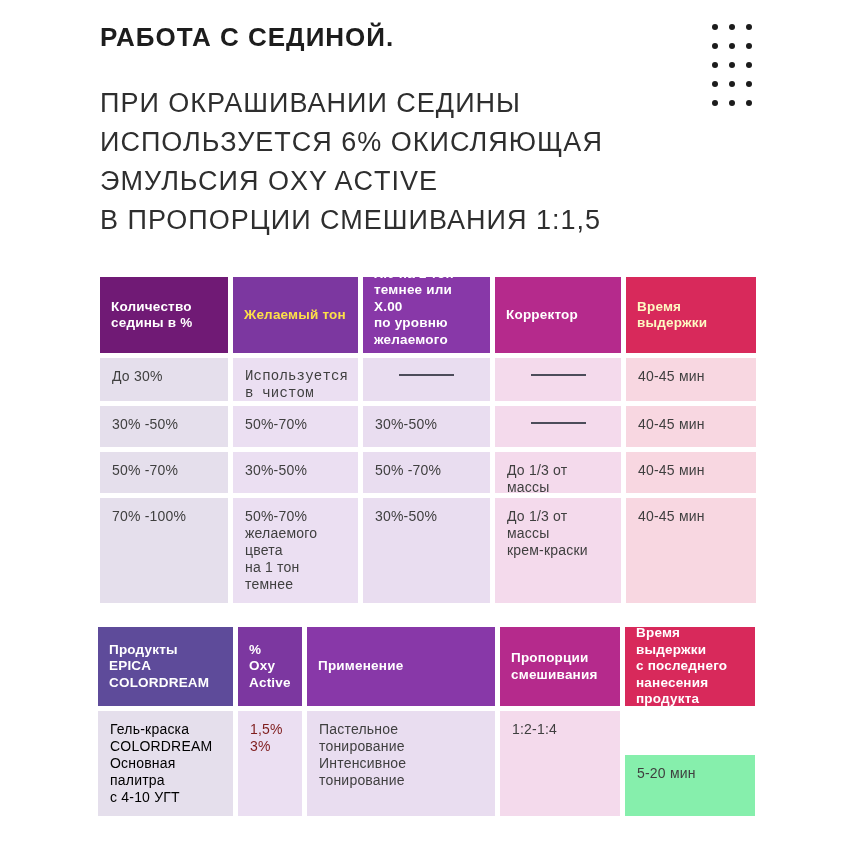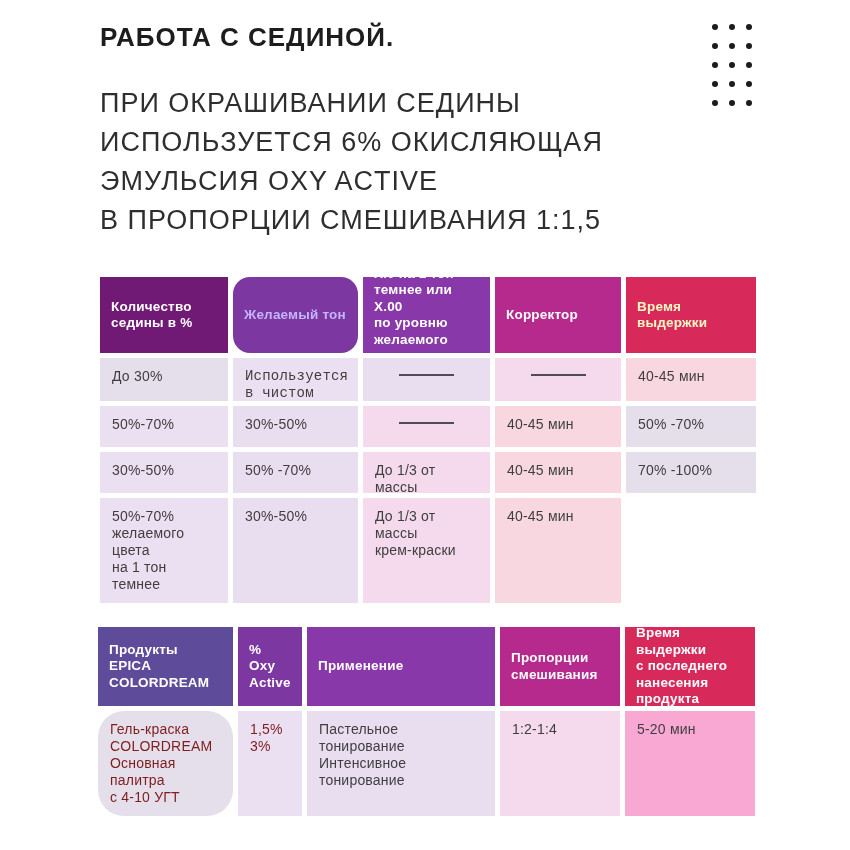--- a/index.html
+++ b/index.html
@@ -54,34 +54,35 @@
       <span class="dot" style="background: rgb(28, 28, 28);"></span>
       <span class="dot" style="background: rgb(28, 28, 28);"></span>
       <span class="dot" style="background: rgb(28, 28, 28);"></span>
       <span class="dot" style="background: rgb(28, 28, 28);"></span>
       <span class="dot" style="background: rgb(28, 28, 28);"></span>
     </div>
 
   <div class="table t1" id="table1">
       <div class="cell head" style="background: #701a75; color: rgb(255, 255, 255);">Количество
 седины в %</div>
-      <div class="cell head" style="background: rgb(124, 55, 160); color: #c4b5fd; border-radius: 17px;">Желаемый тон</div>
+      <div class="cell head" style="background: rgb(124, 55, 160); color: #fde047;">Желаемый тон</div>
       <div class="cell head" style="background: rgb(136, 56, 168); color: rgb(255, 255, 255);">Х.0 на 1 тон
 темнее или Х.00
 по уровню
 желаемого тона</div>
       <div class="cell head" style="background: rgb(181, 42, 140); color: rgb(255, 255, 255);">Корректор</div>
       <div class="cell head" style="background: rgb(216, 41, 91); color: #fef9c3;">Время
 выдержки</div>
       <div class="cell body" style="background: rgb(229, 223, 236); color: rgb(63, 63, 63);">До 30%</div>
       <div class="cell body" style="background: rgb(235, 223, 242); color: rgb(63, 63, 63); font-family: Liberation Mono, monospace;">Используется
 в чистом виде</div>
       <div class="cell body" style="background: rgb(233, 221, 240); color: rgb(63, 63, 63);"><div class="dash"></div></div>
       <div class="cell body" style="background: rgb(244, 218, 236); color: rgb(63, 63, 63);"><div class="dash"></div></div>
       <div class="cell body" style="background: rgb(248, 215, 225); color: rgb(63, 63, 63);">40-45 мин</div>
+      <div class="cell body" style="background: rgb(229, 223, 236); color: rgb(63, 63, 63);">30% -50%</div>
       <div class="cell body" style="background: rgb(235, 223, 242); color: rgb(63, 63, 63);">50%-70%</div>
       <div class="cell body" style="background: rgb(233, 221, 240); color: rgb(63, 63, 63);">30%-50%</div>
       <div class="cell body" style="background: rgb(244, 218, 236); color: rgb(63, 63, 63);"><div class="dash"></div></div>
       <div class="cell body" style="background: rgb(248, 215, 225); color: rgb(63, 63, 63);">40-45 мин</div>
       <div class="cell body" style="background: rgb(229, 223, 236); color: rgb(63, 63, 63);">50% -70%</div>
       <div class="cell body" style="background: rgb(235, 223, 242); color: rgb(63, 63, 63);">30%-50%</div>
       <div class="cell body" style="background: rgb(233, 221, 240); color: rgb(63, 63, 63);">50% -70%</div>
       <div class="cell body" style="background: rgb(244, 218, 236); color: rgb(63, 63, 63);">До 1/3 от массы
 крем-краски</div>
       <div class="cell body" style="background: rgb(248, 215, 225); color: rgb(63, 63, 63);">40-45 мин</div>
@@ -102,26 +103,26 @@
       <div class="cell head" style="background: rgb(124, 55, 160); color: rgb(255, 255, 255);">%
 Oxy
 Active</div>
       <div class="cell head" style="background: rgb(136, 56, 168); color: rgb(255, 255, 255);">Применение</div>
       <div class="cell head" style="background: rgb(181, 42, 140); color: rgb(255, 255, 255);">Пропорции
 смешивания</div>
       <div class="cell head" style="background: rgb(216, 41, 91); color: rgb(255, 255, 255);">Время выдержки
 с последнего
 нанесения
 продукта</div>
-      <div class="cell body" style="background: rgb(229, 223, 236); color: #7f1d1d; border-radius: 26px;">Гель-краска
+      <div class="cell body" style="background: rgb(229, 223, 236); color: #000000;">Гель-краска
 COLORDREAM
 Основная
 палитра
 с 4-10 УГТ</div>
       <div class="cell body" style="background: rgb(235, 223, 242); color: #7f1d1d;">1,5%
 3%</div>
       <div class="cell body" style="background: rgb(233, 221, 240); color: rgb(63, 63, 63);">Пастельное тонирование
 Интенсивное тонирование</div>
       <div class="cell body" style="background: rgb(244, 218, 236); color: rgb(63, 63, 63);">1:2-1:4</div>
-      <div class="cell body" style="background: #f9a8d4; color: rgb(63, 63, 63);">5-20 мин</div>
+      <div class="cell body" style="background: #86efac; color: rgb(63, 63, 63); margin-top: 44px;">5-20 мин</div>
     </div>
 
 </div>
 
 </body></html>

